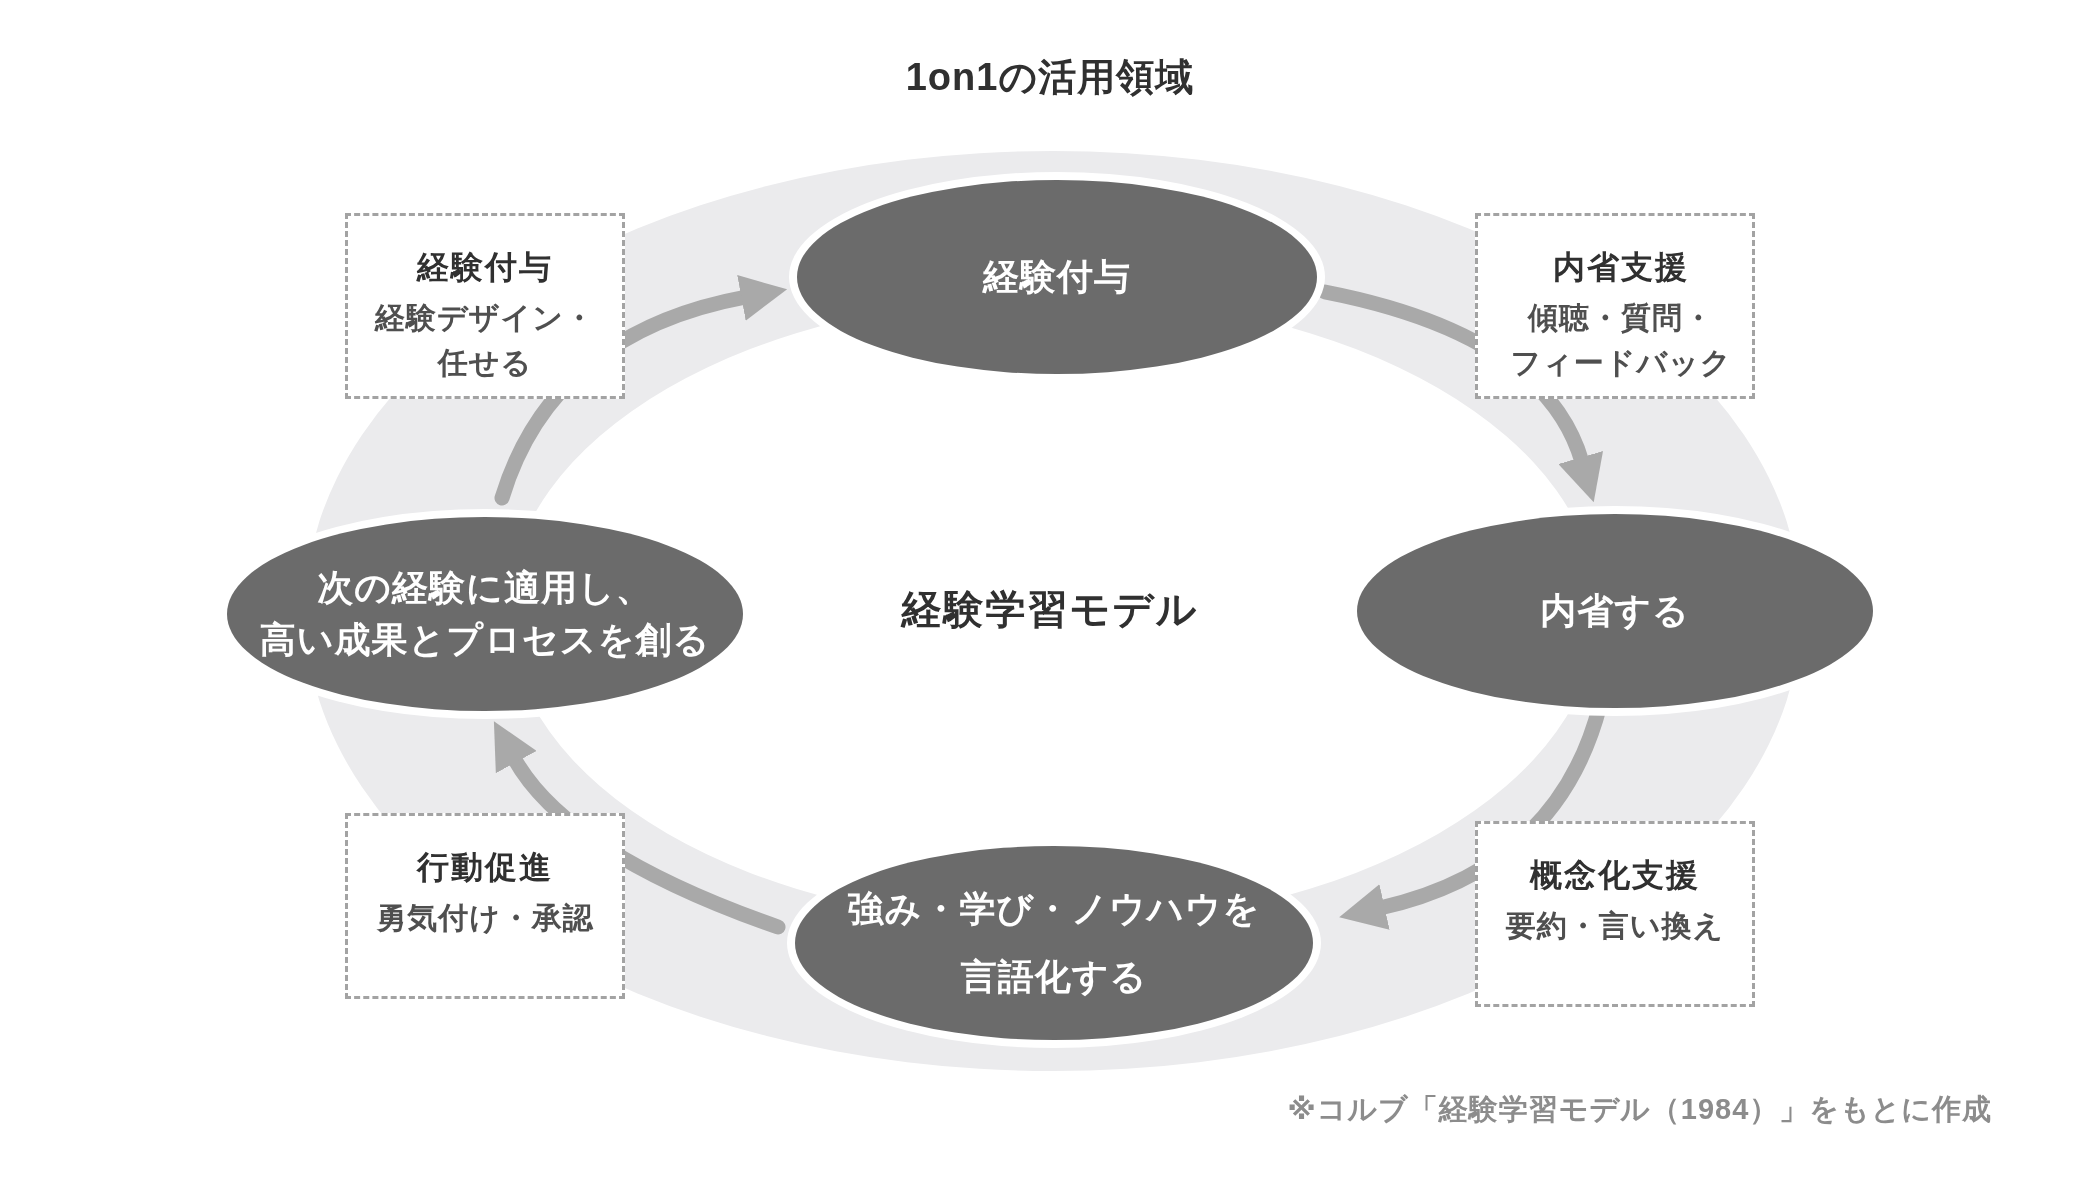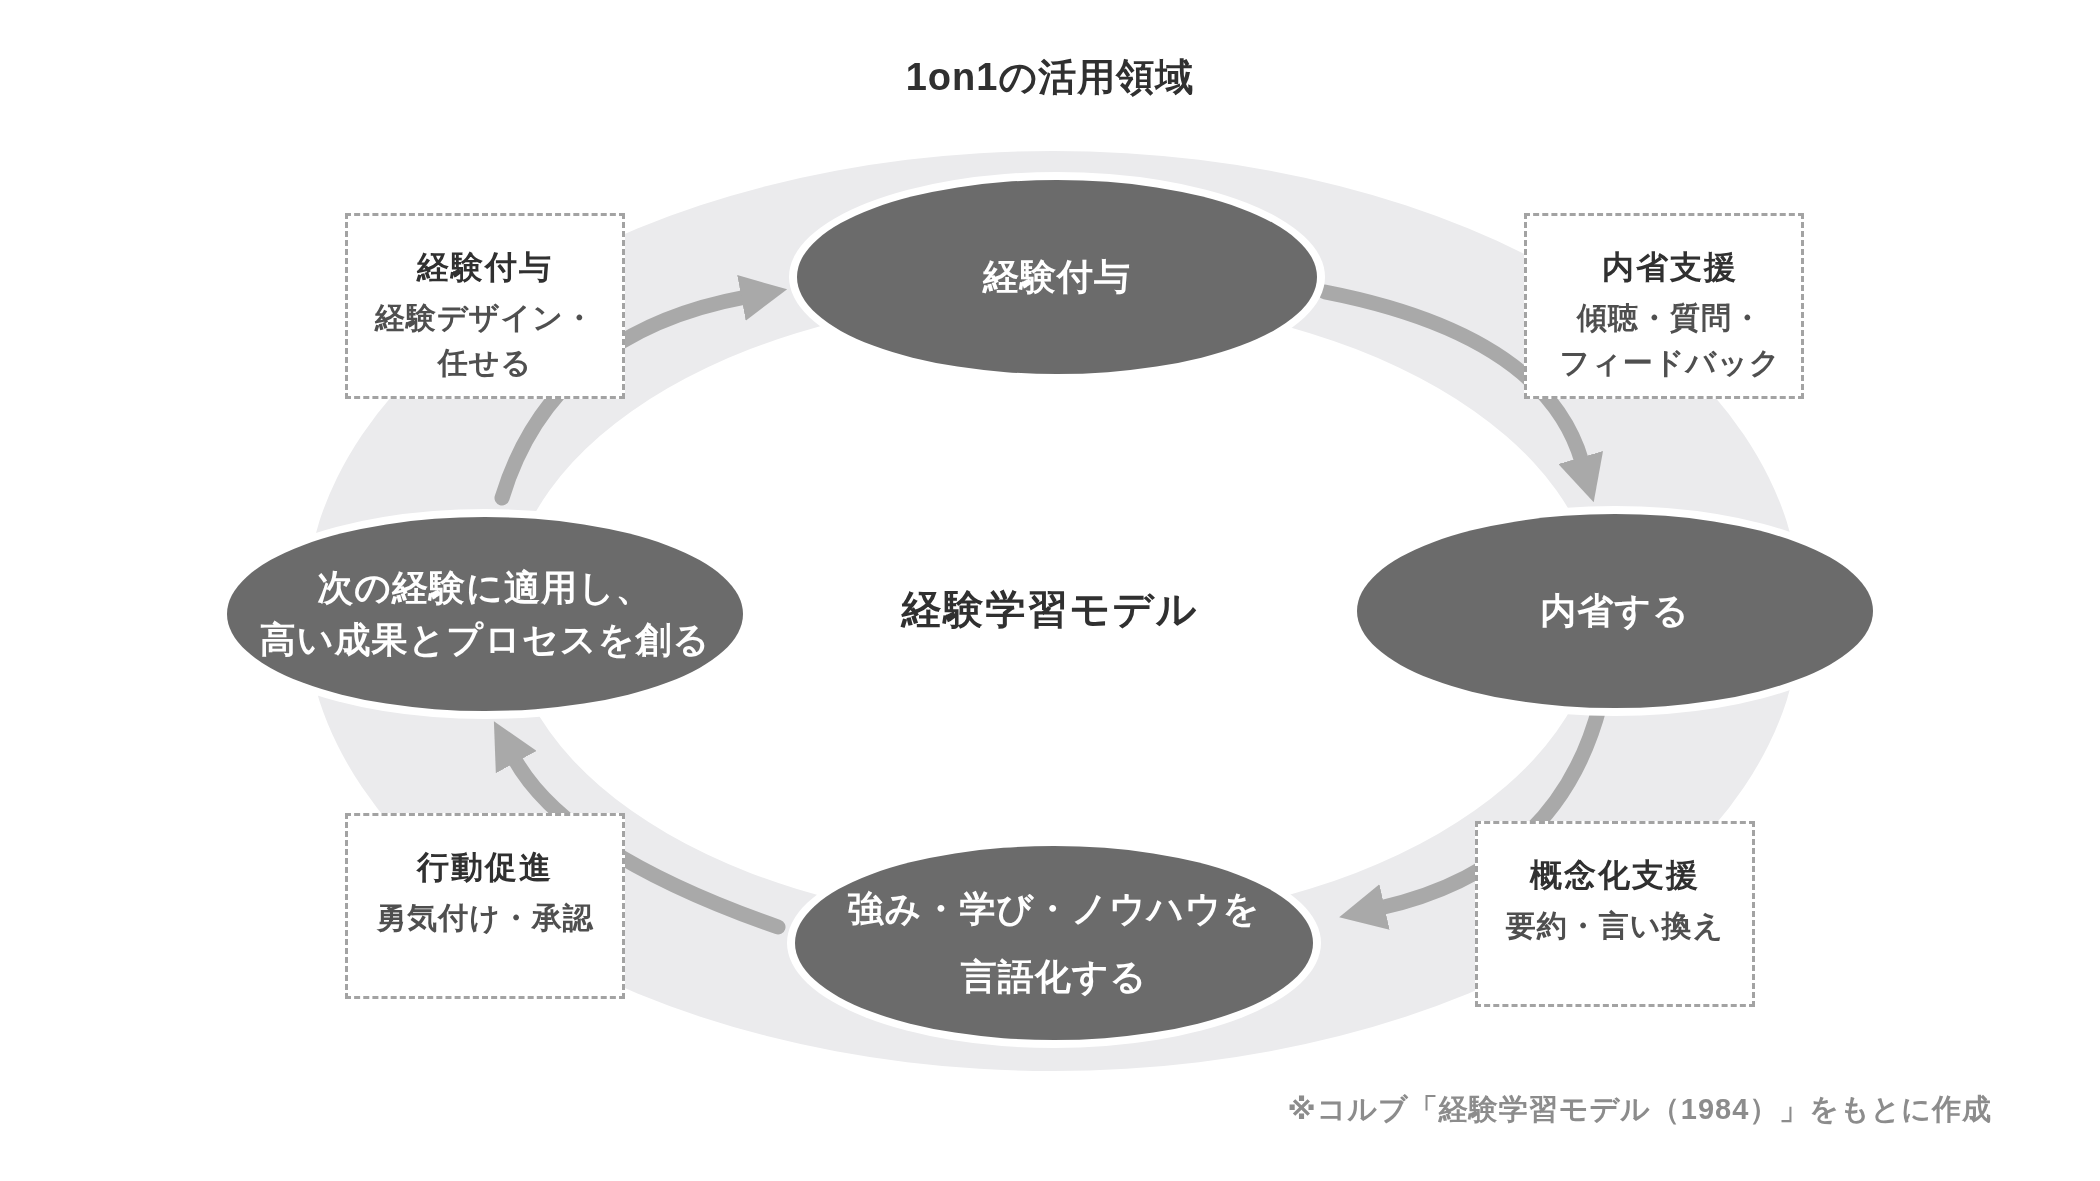--- a/index.html
+++ b/index.html
@@ -26,21 +26,21 @@
   }
 
   .support-box{
     position:absolute;width:280px;height:186px;box-sizing:border-box;z-index:1;
     background:#ffffff;border:3px dashed var(--box_border);
     display:flex;flex-direction:column;align-items:center;padding-top:32px;text-align:center;
   }
   .support-box .bt{font-size:32px;letter-spacing:2px;color:var(--text_dark);margin-bottom:10px;line-height:1.2;}
   .support-box .bd{font-size:30px;letter-spacing:1px;color:var(--text_mid);line-height:1.48;}
   .box-nw{left:345px;top:213px;}
-  .box-ne{left:1524px;top:213px;padding-left:12px;}
+  .box-ne{left:1475px;top:213px;padding-left:12px;}
   .box-se{left:1475px;top:813px;margin-top:8px;}
   .box-sw{left:345px;top:813px;}
 
   .node{
     position:absolute;z-index:2;border-radius:50%;
     background:var(--node_fill);color:var(--node_text);
     box-shadow:0 0 0 8px #ffffff;
     display:flex;flex-direction:column;align-items:center;justify-content:center;
     text-align:center;font-size:36px;line-height:1.45;letter-spacing:1px;
   }

